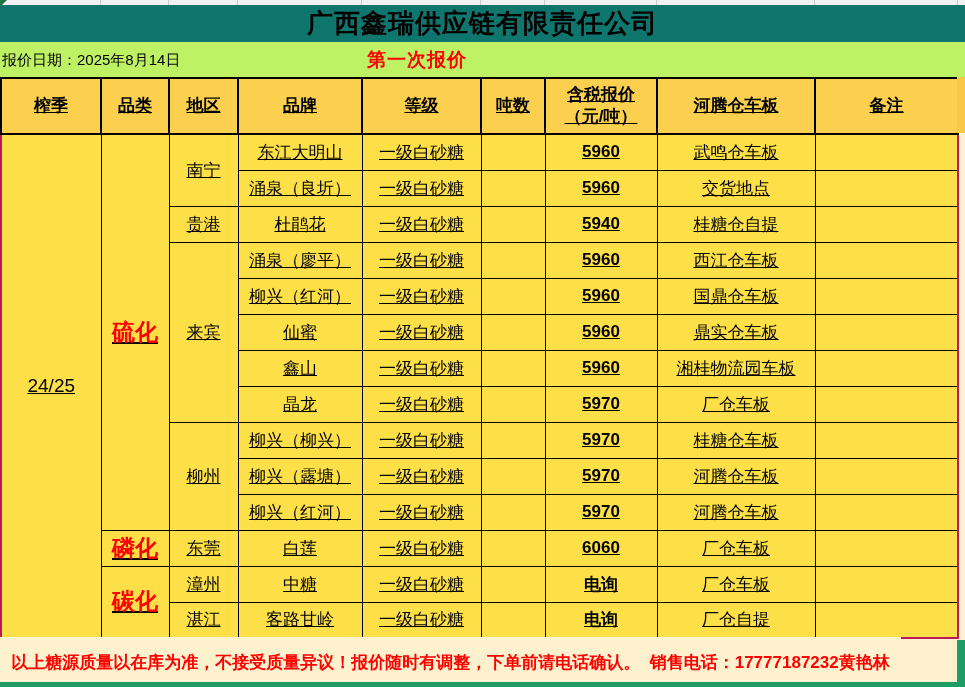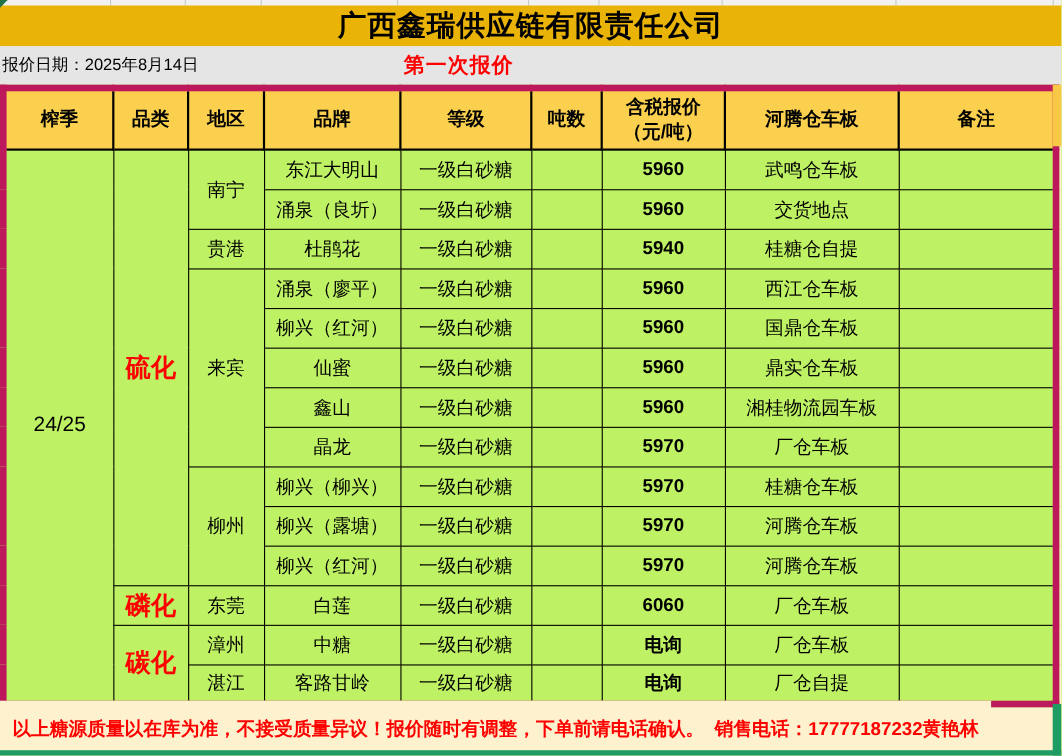--- a/index.html
+++ b/index.html
@@ -10,42 +10,43 @@
   }
   
   .top-strip{position:absolute;top:0;left:0;width:965px;height:5px;background:#F1F1F1;}
   .top-strip .tick{position:absolute;top:0;width:1px;height:5px;background:#C9C9C9;}
   .corner-triangle{
     position:absolute;top:0;left:0;width:0;height:0;z-index:5;
     border-top:7px solid #217346;border-right:7px solid transparent;
   }
   
   .title-band{
-    position:absolute;top:5px;left:0;width:965px;height:37px;background:#eab308;
+    position:absolute;top:5px;left:0;width:965px;height:37px;background:#0f766e;
     display:flex;align-items:center;justify-content:center;
   }
   .company-title{font-size:26px;font-weight:700;color:#000;letter-spacing:1px;}
   
   .date-band{
-    position:absolute;top:42px;left:0;width:965px;height:48px;background:#e5e5e5;
+    position:absolute;top:42px;left:0;width:965px;height:48px;background:#bef264;
   }
   .quote-date{
     position:absolute;left:2px;top:0;height:35px;line-height:35px;
     font-size:15px;color:#000;font-weight:400;
   }
   .quote-round{
     position:absolute;left:367px;top:0;height:35px;line-height:35px;
     font-size:19px;color:#FE0000;font-weight:700;letter-spacing:1px;text-align:center;
   }
   
   table.price-table{
     position:absolute;top:77px;left:0;width:957px;
     border-collapse:collapse;table-layout:fixed;
-    border:6px solid #be185d;
-    background:#bef264;
+    border:2px solid #be185d;
+    background:#fde047;
+    text-decoration:underline;
   }
   col.c-season{width:100px;} col.c-category{width:68px;} col.c-region{width:69px;}
   col.c-brand{width:124px;} col.c-grade{width:119px;} col.c-tons{width:64px;}
   col.c-price{width:112px;} col.c-delivery{width:158px;} col.c-note{width:143px;}
   thead tr{height:56px;}
   tbody tr{height:36px;}
   th{
     background:#FBD04E;border:2px solid #000;
     font-size:17px;font-weight:700;color:#000;
     text-align:center;vertical-align:middle;white-space:pre-line;line-height:1.3;

